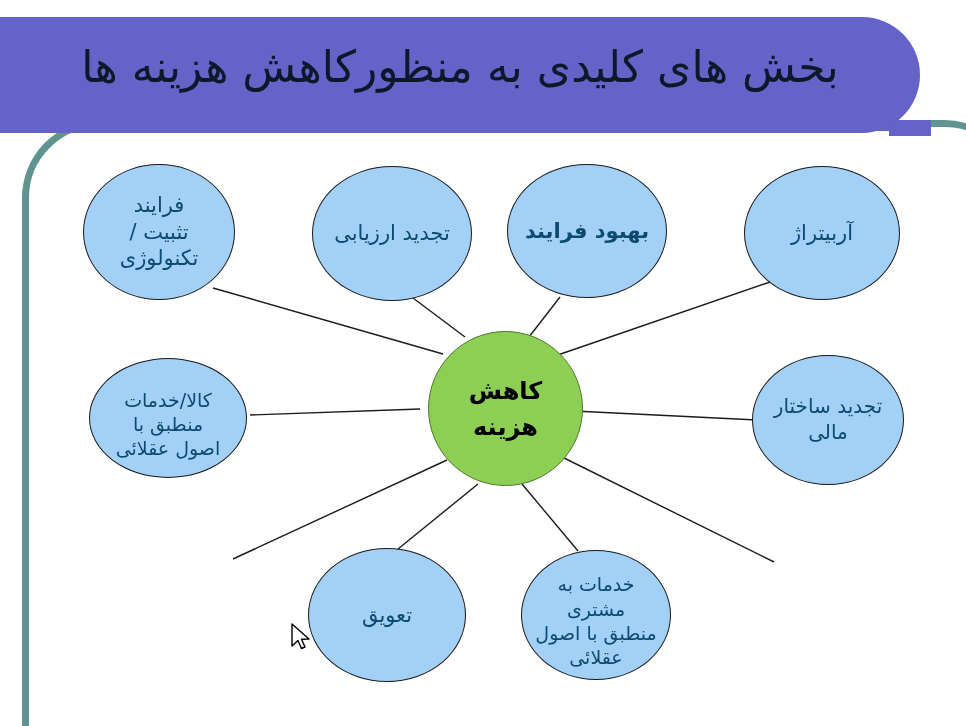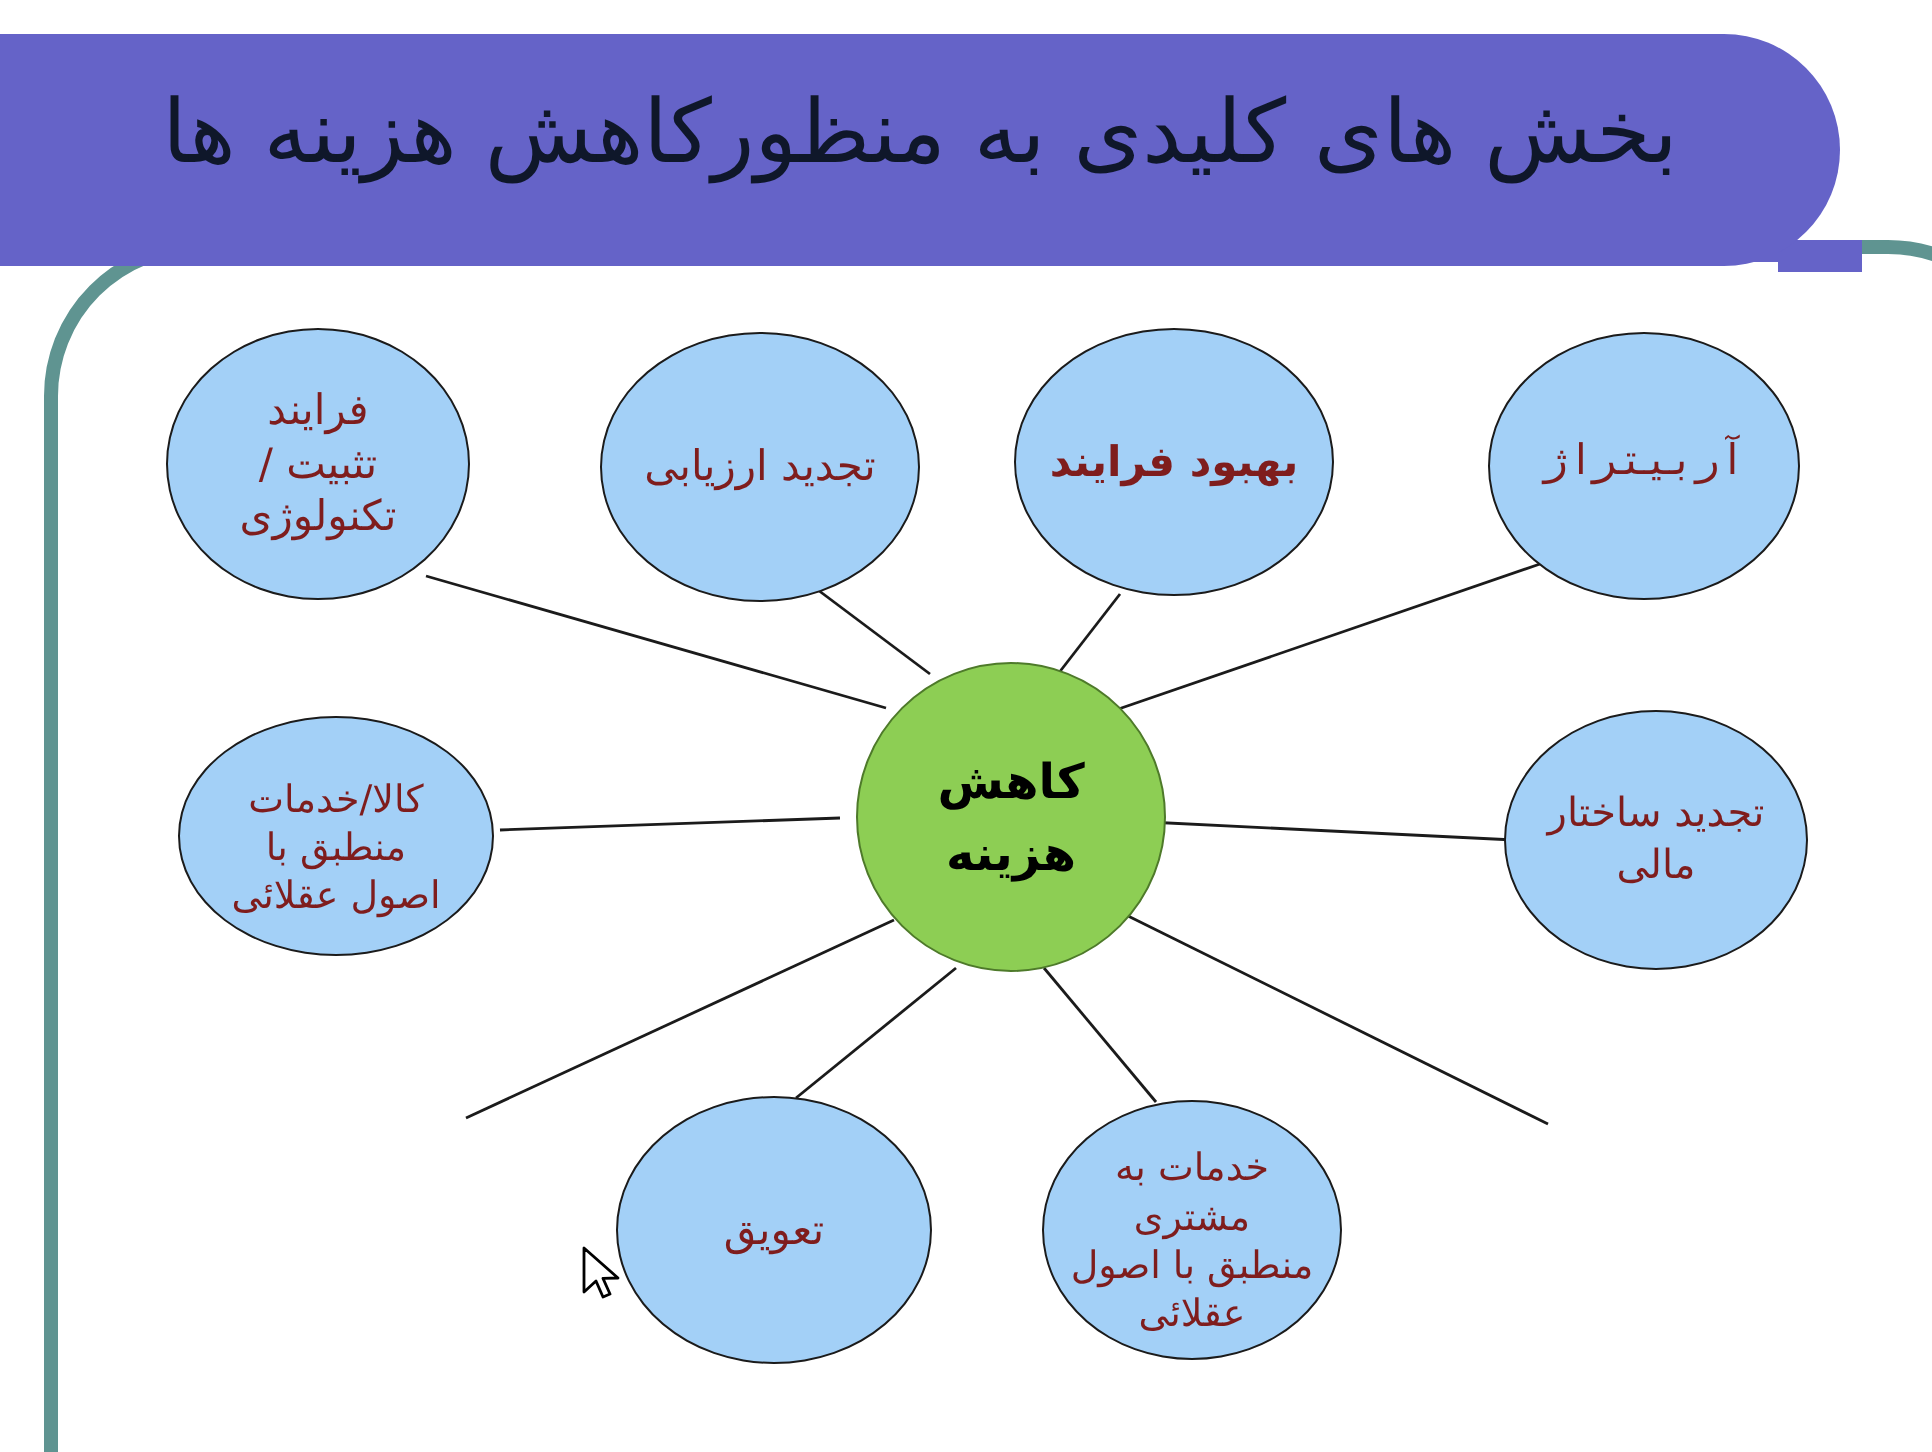--- a/index.html
+++ b/index.html
@@ -96,21 +96,21 @@
     display: flex;
     align-items: center;
     justify-content: center;
     text-align: center;
     direction: rtl;
     z-index: 7;
   }
   .node.spoke {
     background: #A3D0F7;
     border: 1px solid #1b1b1b;
-    color: #7f1d1d;
+    color: #0c4a6e;
   }
   .node.center {
     background: #8DCE54;
     border: 1px solid #4e7a2a;
     color: #000000;
     font-weight: bold;
   }
   .node-label {
     display: block;
     padding: 0 8px;
@@ -160,29 +160,29 @@
       <line x1="560" y1="456" x2="774" y2="562"></line>
     </g>
   </svg>
 
   <div class="node spoke" style="left:83px; top:164px; width:152px; height:136px;">
     <span class="node-label fs-lg">فرایند
 تثبیت /
 تکنولوژی</span>
   </div>
 
-  <div class="node spoke" style="left:300px; top:166px; width:160px; height:135px;">
+  <div class="node spoke" style="left:312px; top:166px; width:160px; height:135px;">
     <span class="node-label fs-lg">تجدید ارزیابی</span>
   </div>
 
   <div class="node spoke" style="left:507px; top:164px; width:160px; height:134px;font-weight:bold;">
     <span class="node-label fs-lg">بهبود فرایند</span>
   </div>
 
-  <div class="node spoke" style="left:744px; top:166px; width:156px; height:134px;font-family:Liberation Mono, monospace;">
+  <div class="node spoke" style="left:744px; top:166px; width:156px; height:134px;">
     <span class="node-label fs-lg">آربیتراژ</span>
   </div>
 
   <div class="node spoke" style="left:89px; top:358px; width:158px; height:120px;">
     <span class="node-label fs-sm">کالا/خدمات منطبق با
 اصول عقلائی</span>
   </div>
 
   <div class="node spoke" style="left:752px; top:355px; width:152px; height:130px;">
     <span class="node-label fs-md">تجدید ساختار مالی</span>

